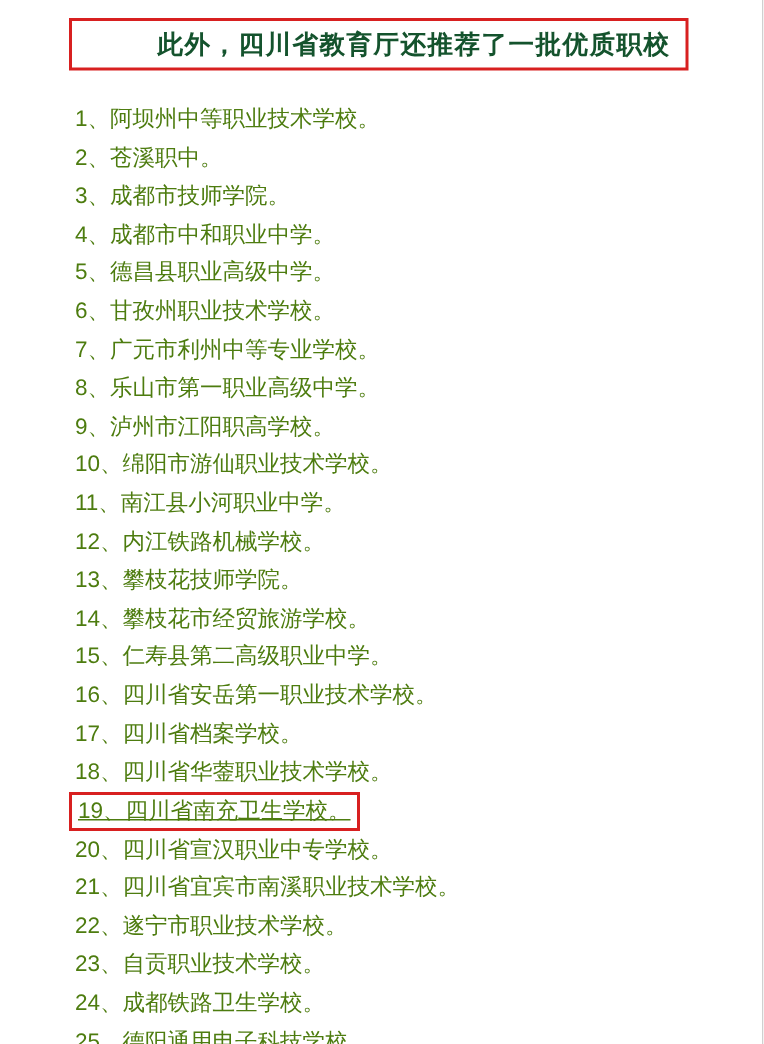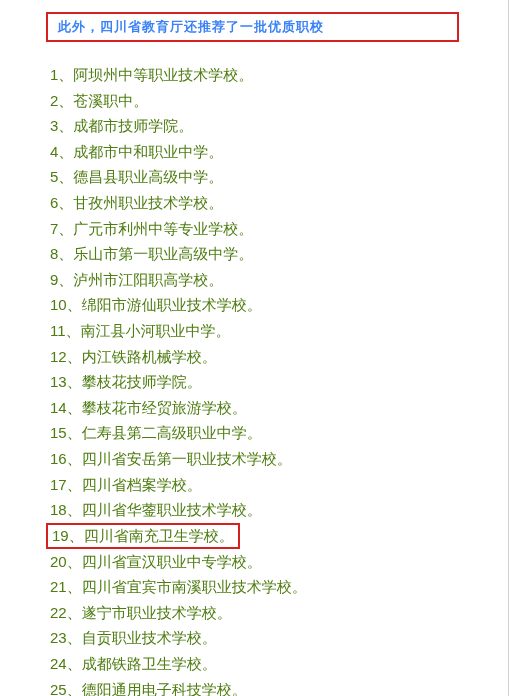--- a/index.html
+++ b/index.html
@@ -17,43 +17,44 @@
     }
     .title-box {
       border: 2px solid #d82020;
       padding: 4px 10px;
       margin-bottom: 20px;
       margin-left: 6px;
       margin-right: 10px;
       display: block;
     }
     .title-text {
-      font-size: 13px;
+      font-size: 17px;
       font-weight: bold;
-      color: #3b82f6;
-      text-align: left;
+      color: #14532d;
+      text-align: right;
       letter-spacing: 1px;
     }
     .list-container {
       padding-left: 10px;
     }
     .list-item {
       font-size: 15px;
       color: #4d7c0f;
       line-height: 25.6px;
       white-space: nowrap;
     }
     .highlight-box {
       border: 2px solid #d82020;
       display: inline-block;
       padding: 0 4px;
       margin-left: -4px;
     }
     .highlight-box .list-item {
       line-height: 22px;
+      text-decoration: underline;
     }
     .vertical-line {
       position: absolute;
       right: 0;
       top: 0;
       bottom: 0;
       width: 1px;
       background: #d0d0d0;
     }
   </style>

